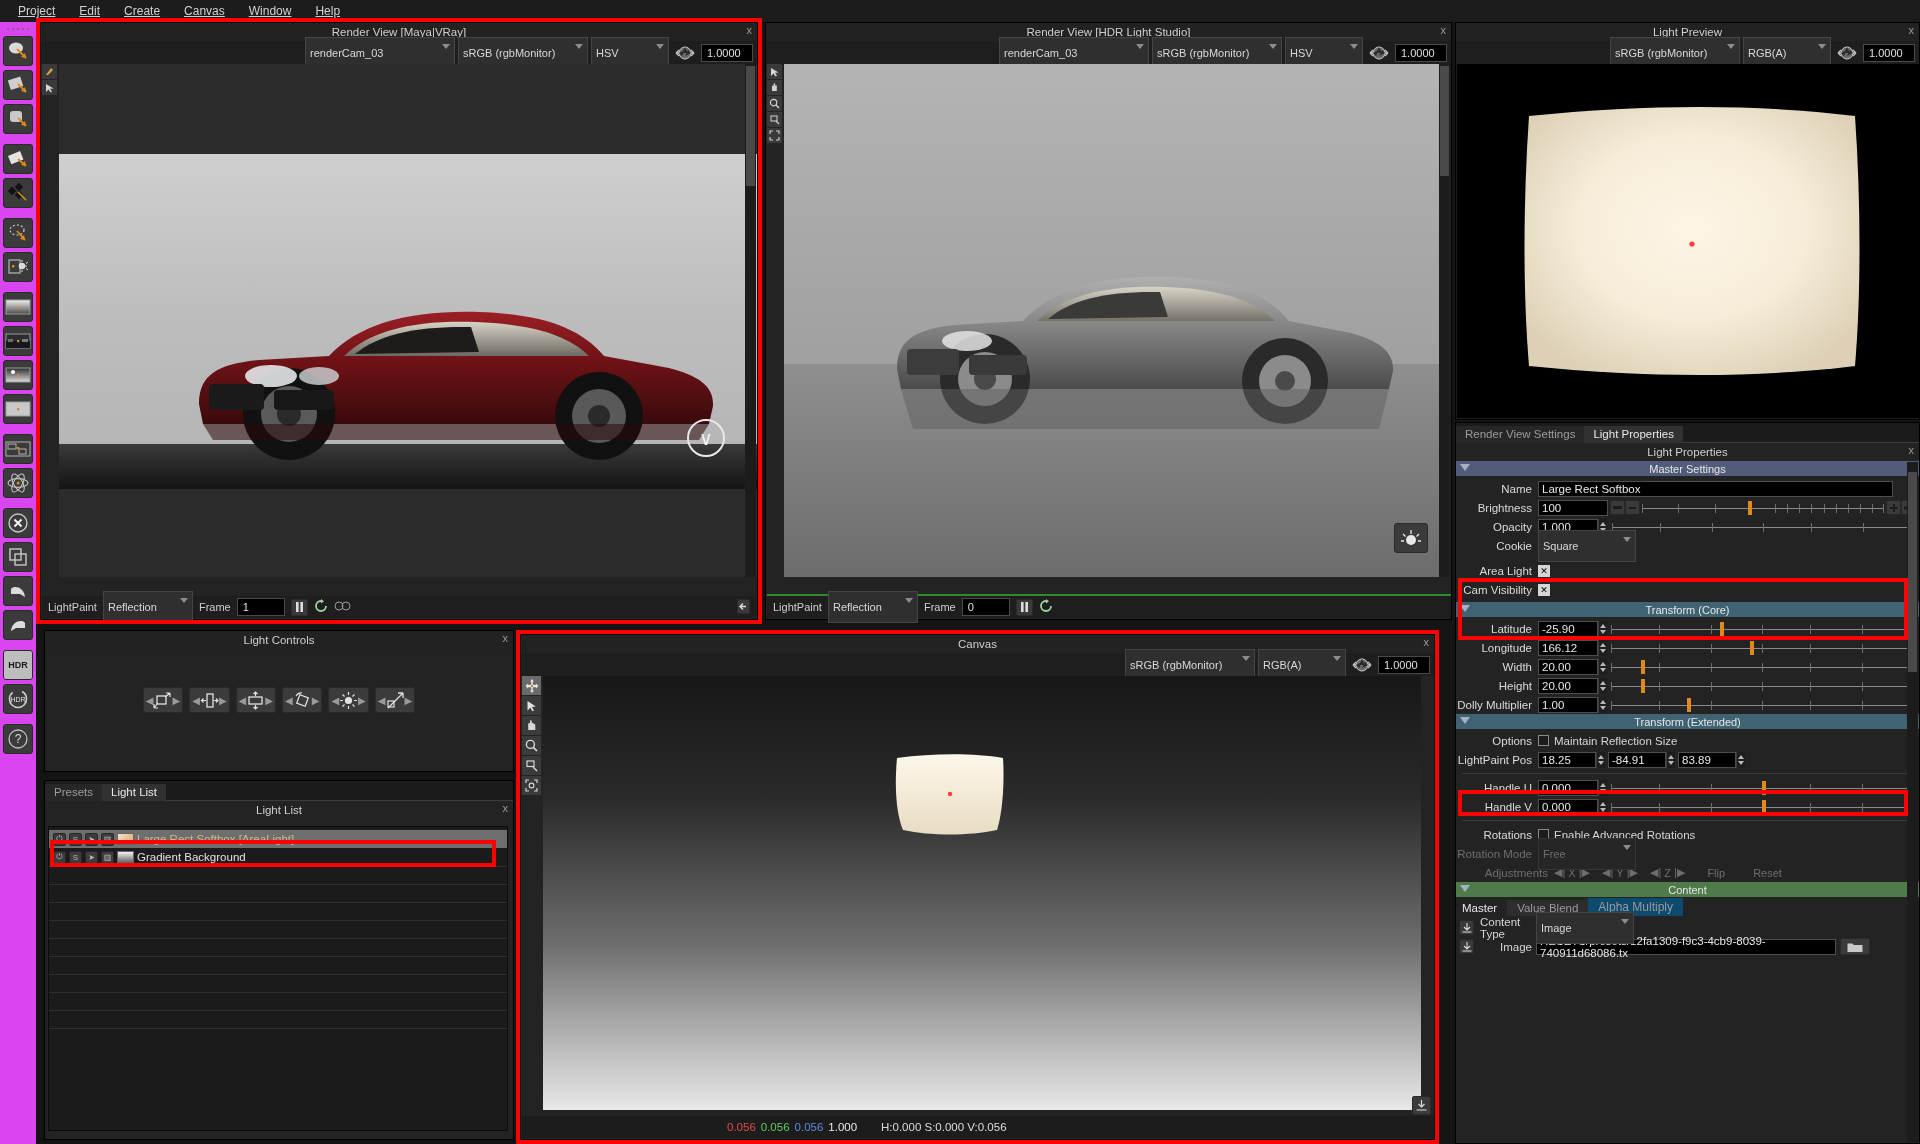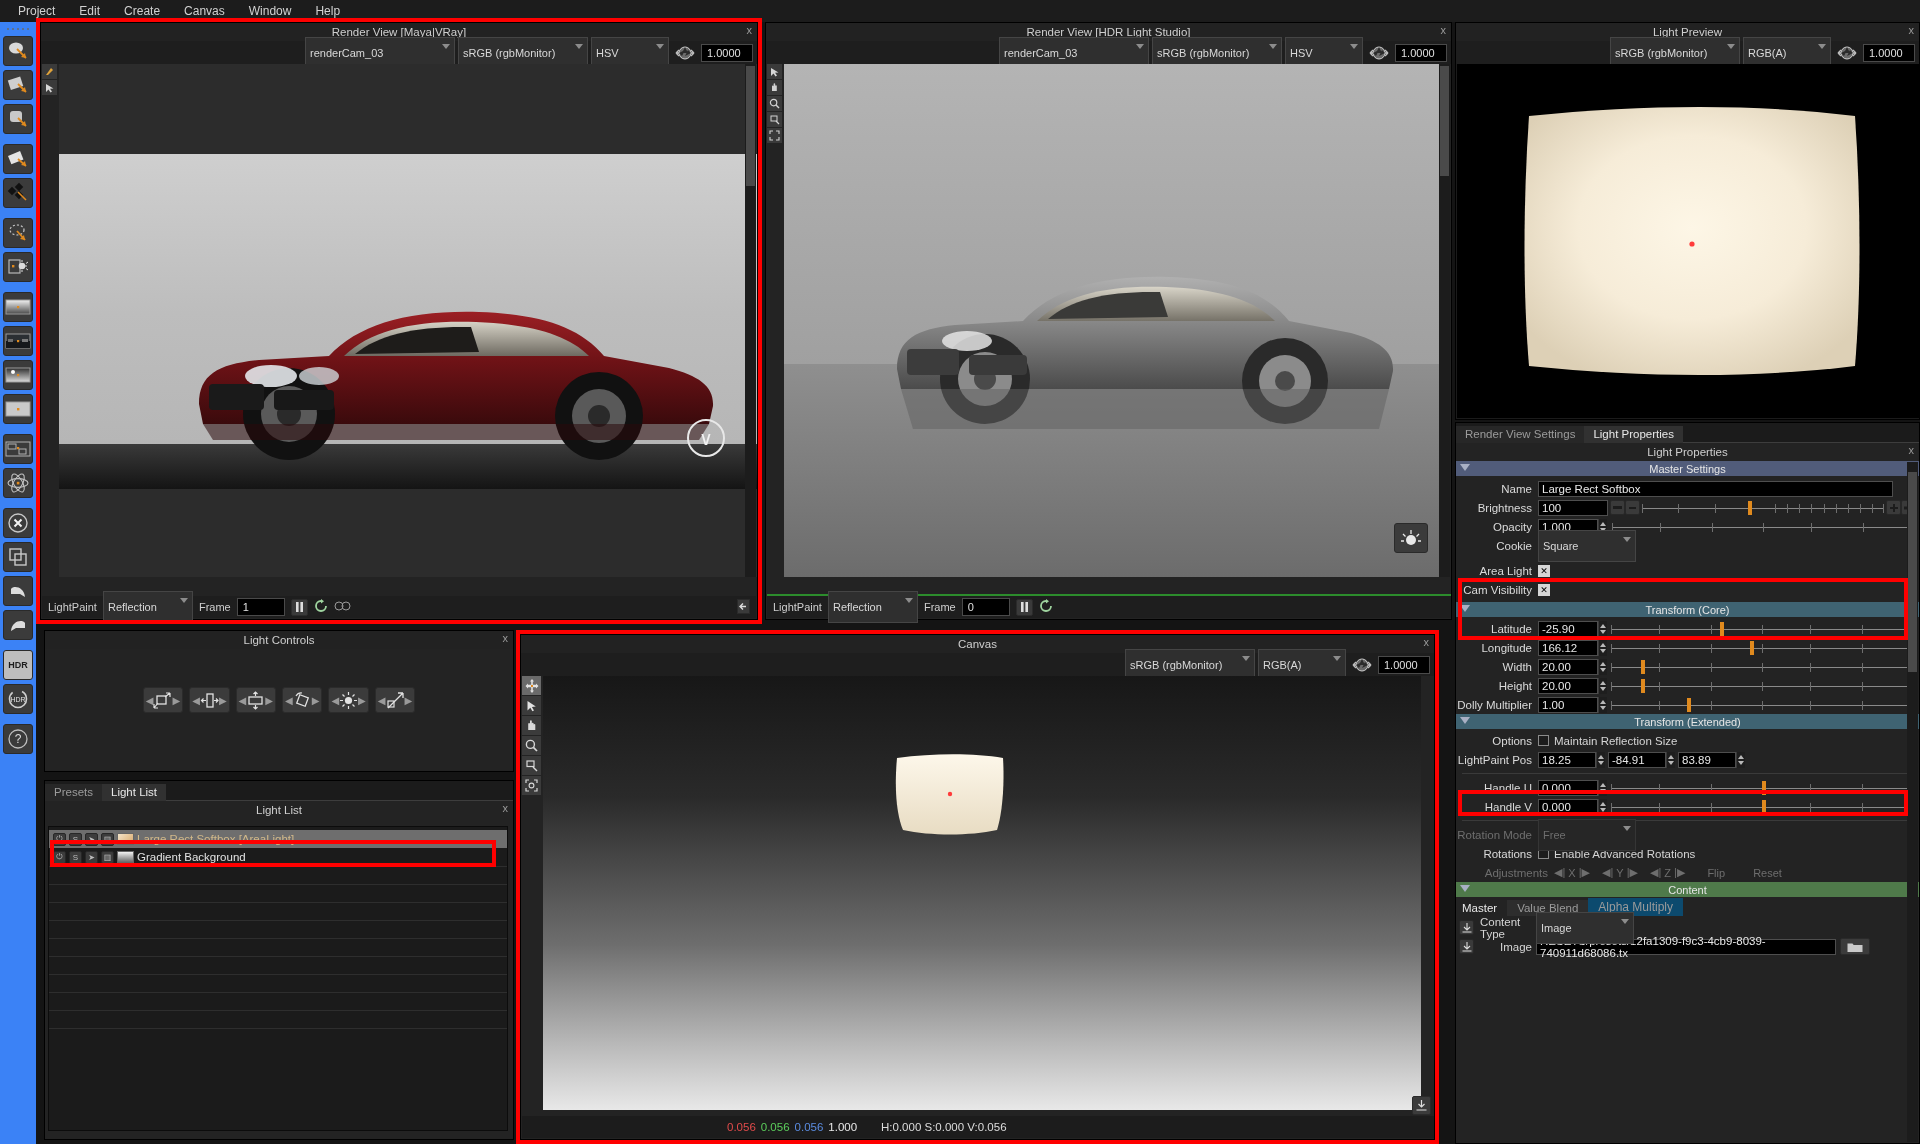--- a/index.html
+++ b/index.html
@@ -6,25 +6,25 @@
   html,body {
     width:1920px; height:1144px;
     background:#1a1a1a;
     font-family:"Liberation Sans", sans-serif;
     color:#cfcfcf; overflow:hidden;
   }
   .app { position:relative; width:1920px; height:1144px; background:#141414; }
 
   
   .menubar { position:absolute; left:0; top:0; width:1920px; height:22px;
-    background:#1c1c1c; display:flex; align-items:center; padding-left:6px; }
+    background:#1c1c1c; display:flex; align-items:center; padding-left:6px;text-decoration:underline; }
   .menubar .mi { font-size:12px; color:#d2d2d2; padding:2px 12px; cursor:default; }
 
   
-  .ltool { position:absolute; left:0; top:22px; width:36px; height:1122px; background:#3b82f6;
+  .ltool { position:absolute; left:0; top:22px; width:36px; height:1122px; background:#d946ef;
     display:flex; flex-direction:column; align-items:center; padding-top:4px; }
   .ltool .grip { width:26px; height:6px; display:flex; justify-content:space-around; align-items:center; margin-bottom:2px;}
   .ltool .grip i { width:2px;height:2px;background:#6a6a6a;display:block;border-radius:1px;}
   .tbtn { width:30px; height:30px; margin:2px 0; background:#3b3b3b; border:1px solid #2a2a2a;
     border-radius:3px; display:flex; align-items:center; justify-content:center; position:relative; }
   .tbtn.sep { margin-top:8px; }
   .tbtn svg { display:block; }
   .tbtn.hdrtxt { font-size:9px; font-weight:bold; color:#1d1d1d; background:#bdbdbd; }
 
   
@@ -818,30 +818,30 @@
               <div class="tick" style="left:50%"></div>
               <div class="tick" style="left:66%"></div>
               <div class="tick" style="left:83%"></div>
               <div class="tick" style="left:100%"></div>
               <div class="knob" style="left:50%"></div>
             </div>
           </div>
         </div>
       <div style="height:1px;background:#3a3a3a;margin:4px 6px;"></div>
       <div class="prow">
+        <div class="plab">Rotations</div>
+        <span class="ckbox"></span>
+        <span style="margin-left:5px;">Enable Advanced Rotations</span>
+      </div>
+      <div class="prow">
         <div class="plab" style="color:#6e6e6e;">Rotation Mode</div>
         <div class="sel" style="width:98px;border-color:#353535;color:#6e6e6e;background:#262626;">
           <span>Free</span>
             <i class="car"></i>
         </div>
-      </div>
-      <div class="prow">
-        <div class="plab">Rotations</div>
-        <span class="ckbox"></span>
-        <span style="margin-left:5px;">Enable Advanced Rotations</span>
       </div>
       <div class="prow">
         <div class="plab" style="color:#6e6e6e;margin-left:16px;">Adjustments</div>
         <div style="display:flex;align-items:center;gap:3px;color:#6e6e6e;font-size:11px;">
           <span>◀|</span>
           <span>X</span>
           <span>|▶</span>
           <span style="width:6px;"></span>
           <span>◀|</span>
           <span>Y</span>

